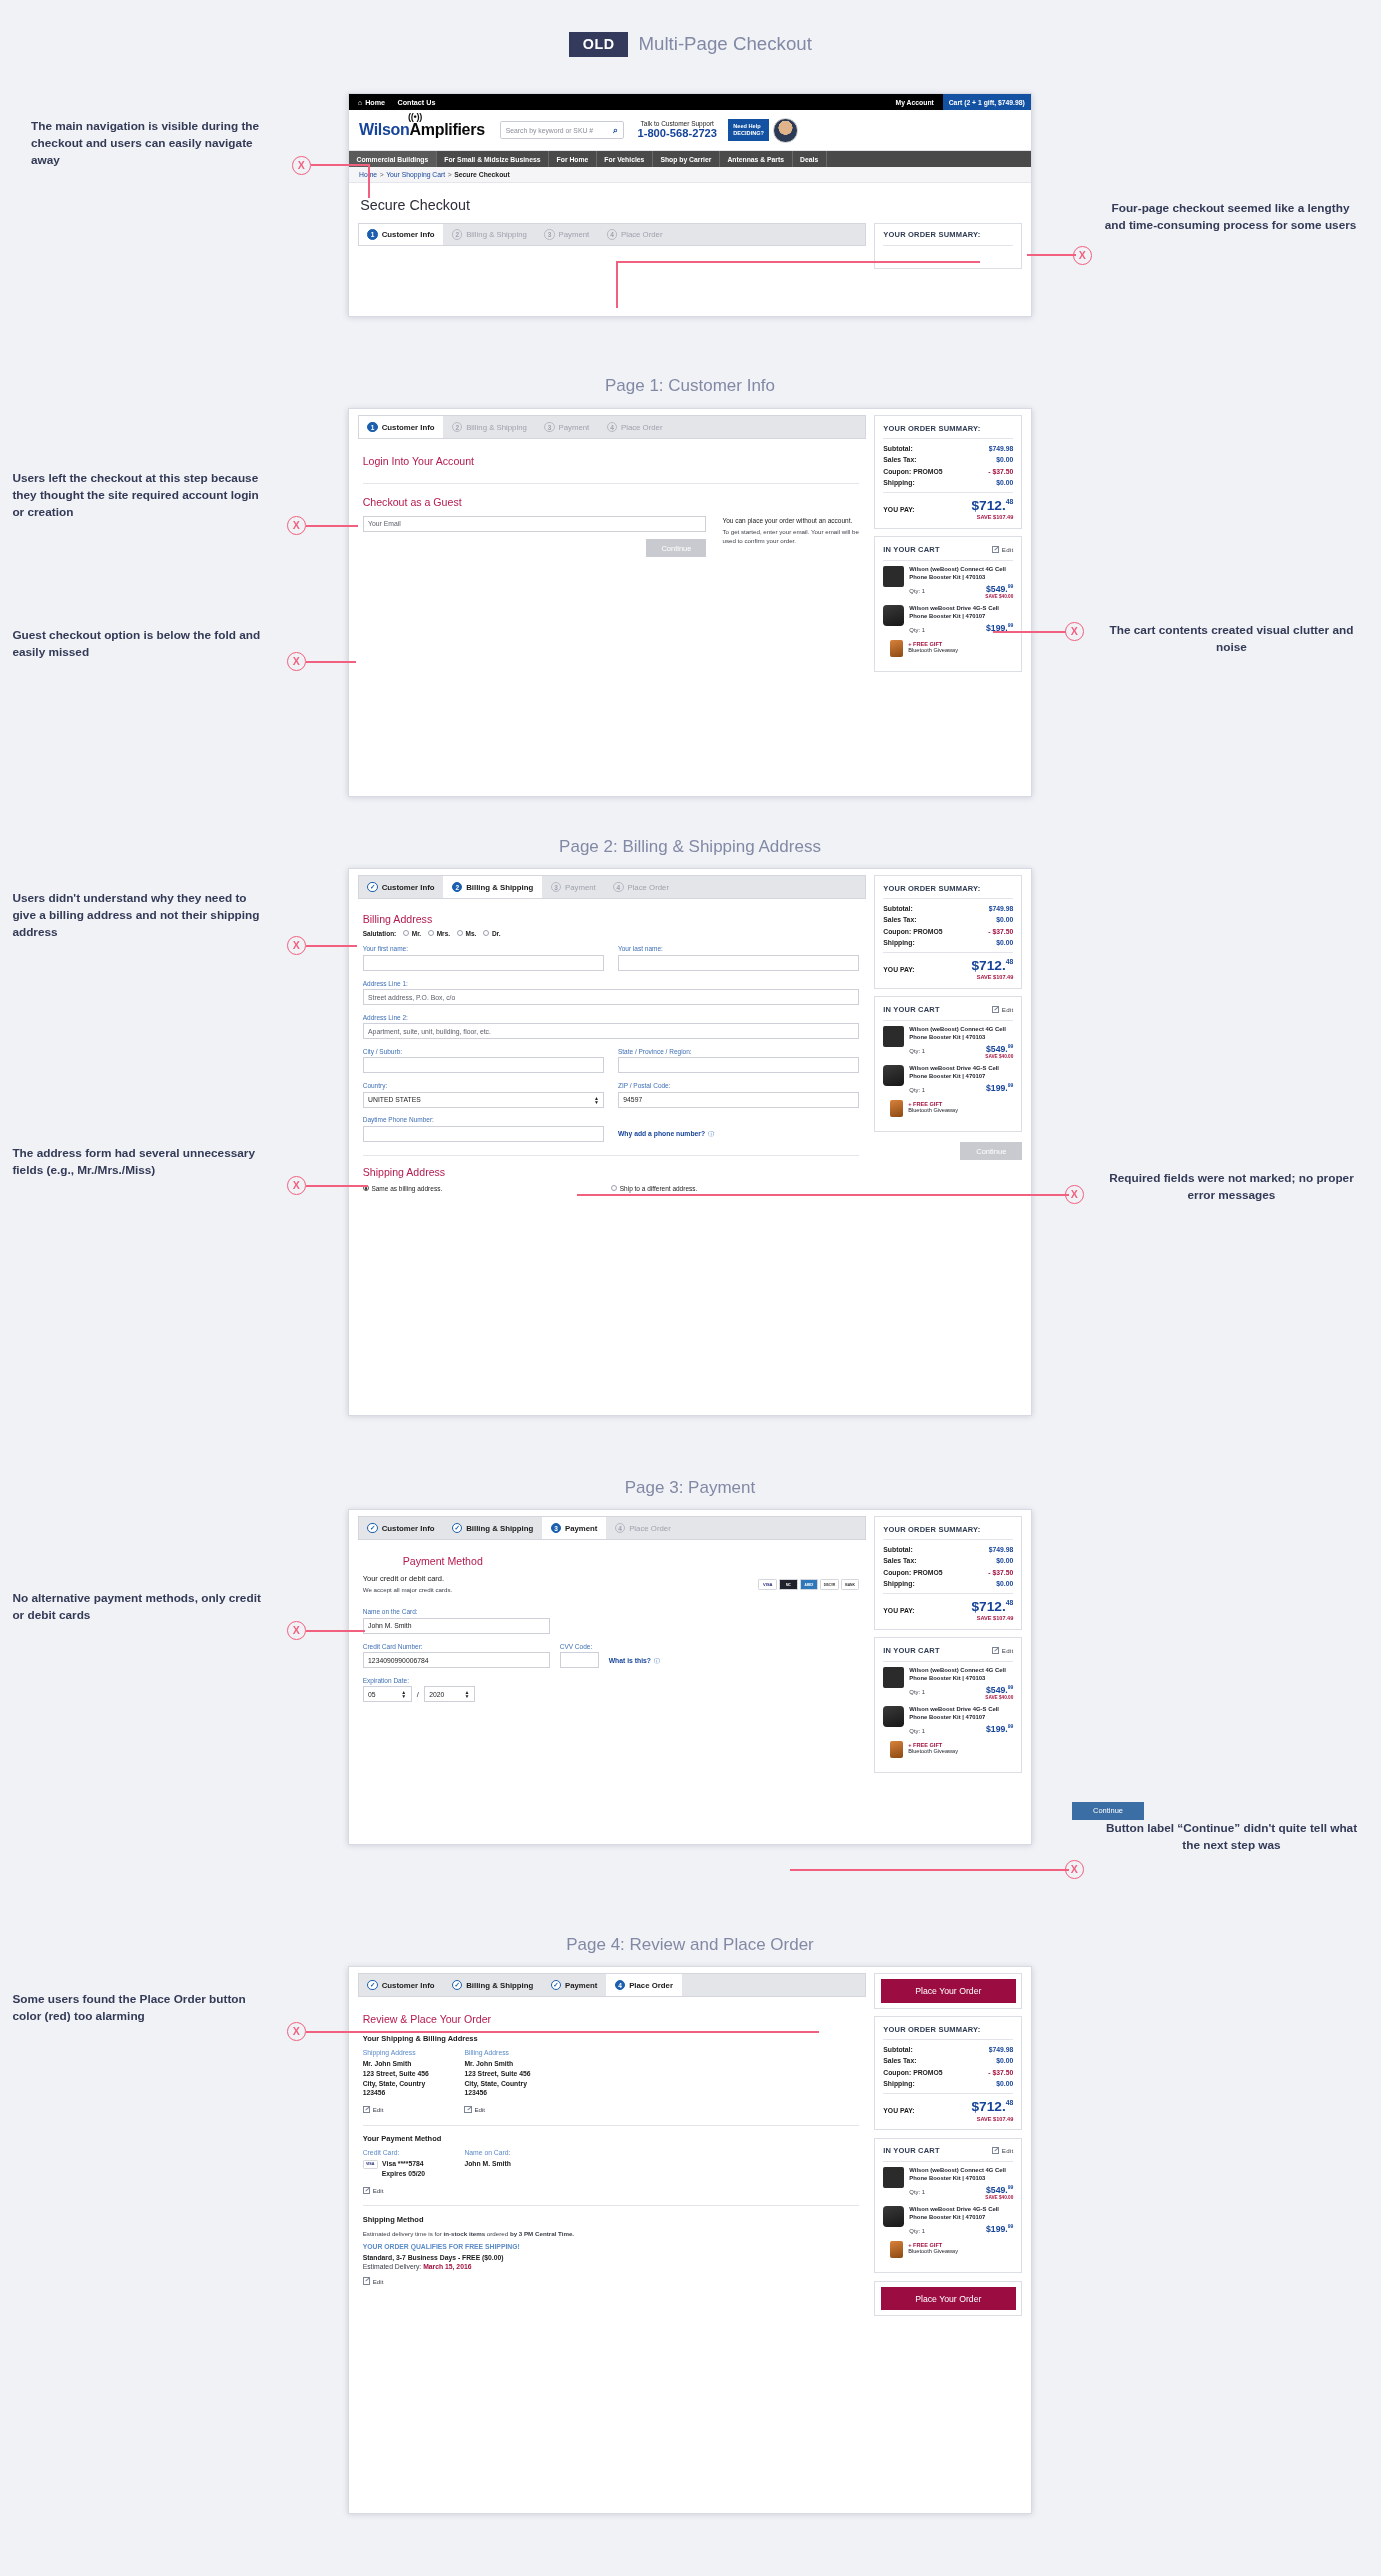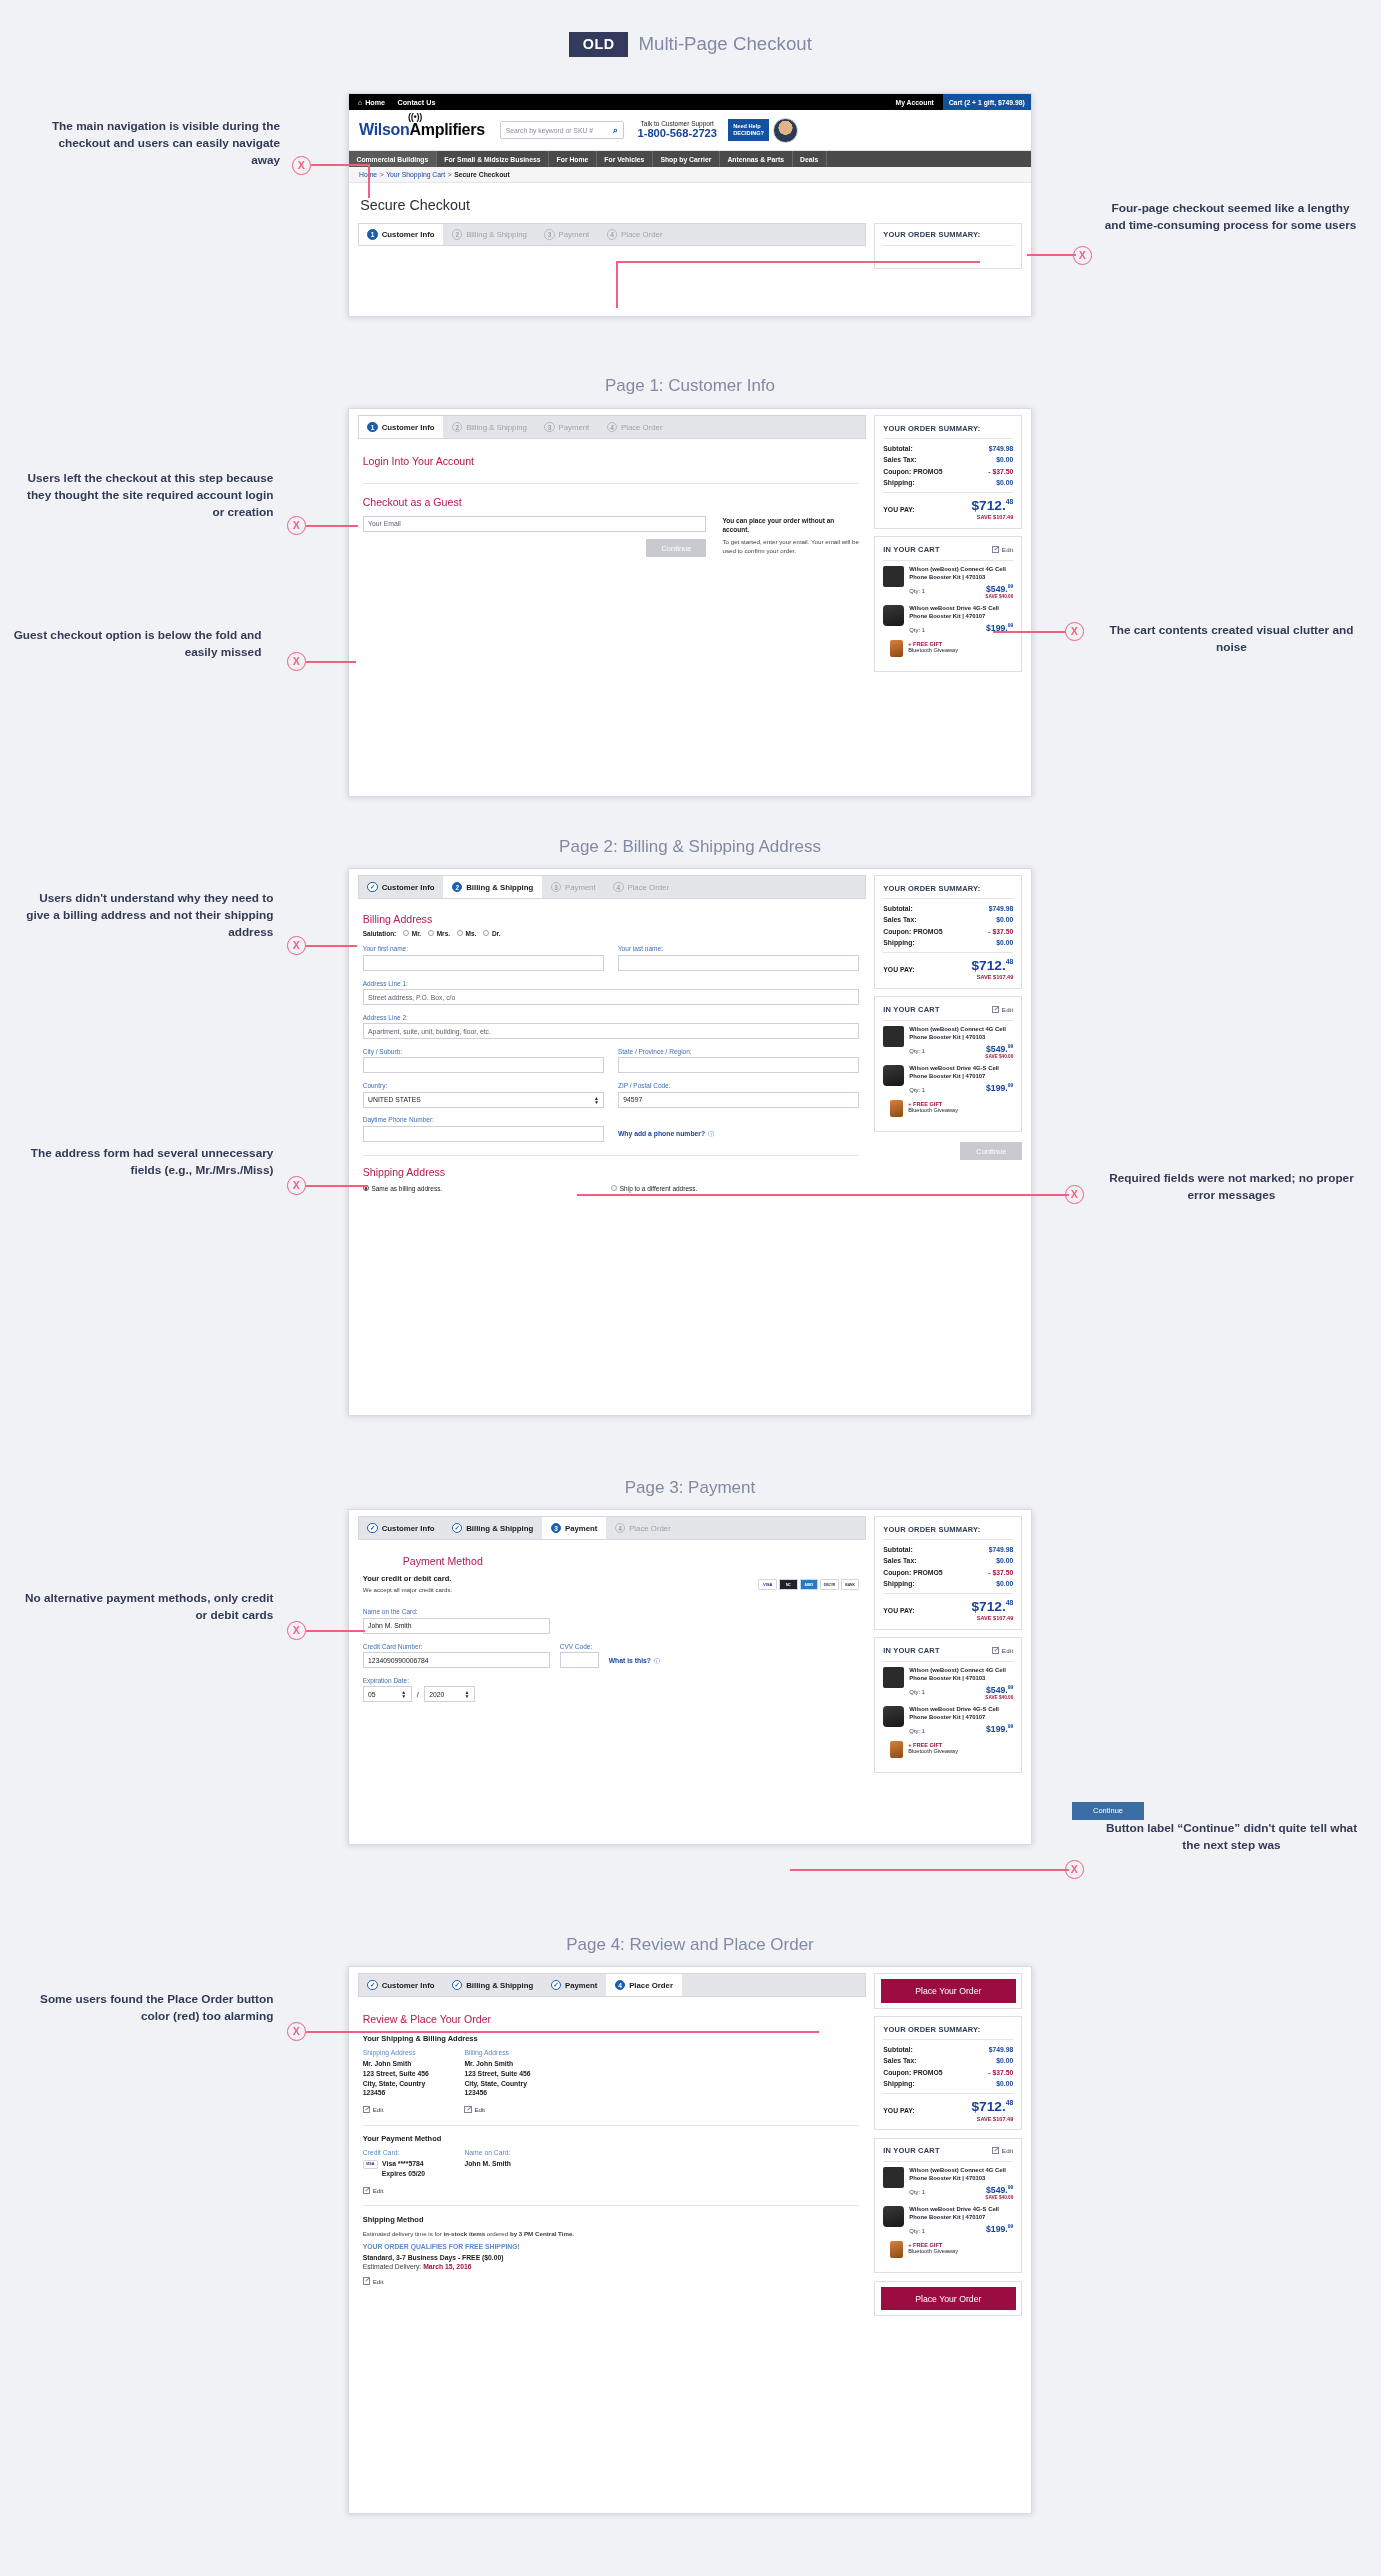--- a/index.html
+++ b/index.html
@@ -82,21 +82,21 @@
   .body-row { display:flex; }
 
   .h-pink { color:#b51a4d; font-size:10.6px; margin-bottom:7.5px; }
   .lbl { color:#3d6fb5; font-size:6.5px; margin-bottom:2.5px; }
   .inp { border:0.6px solid #cdd0d8; height:16px; width:100%; display:flex; align-items:center;
          padding:0 4.4px; font-size:6.8px; color:#5a5d68; background:#fff; }
   .inp.filled { color:#1a1a1a; }
   .btn-grey { background:#c9cacf; color:#fff; font-size:7.5px; padding:4.4px 12.4px; display:inline-block; text-align:center; }
   .btn-blue { background:#3a6ea5; color:#fff; font-size:7.5px; padding:4.4px 13.7px; display:inline-block; text-align:center; }
   .link { color:#16449a; font-size:6.5px; text-decoration:none; }
-  .bold-note { font-size:6.5px; color:#1a1a1a; font-weight:bold; }
+  .bold-note { font-size:6.5px; color:#1a1a1a; font-weight:normal; }
   .note { font-size:6.2px; color:#3a3d48; line-height:1.5; }
   .divider { border-top:0.6px solid #e3e5ea; margin:10px 0; }
 
   
   .panel { border:0.6px solid #dcdee5; background:#fff; padding:7.5px 8px; margin-bottom:7.5px; }
   .panel-h { font-size:7.5px; font-weight:bold; color:#2f3b52; letter-spacing:0.2px;
              border-bottom:0.6px solid #e2e4ea; padding-bottom:5.6px; margin-bottom:5.6px;
              display:flex; align-items:center; justify-content:space-between; }
   .sum-row { display:flex; justify-content:space-between; font-size:6.8px; margin-bottom:4.4px; }
   .sum-row .k { color:#1a1a1a; font-weight:bold; }
@@ -141,21 +141,21 @@
   .c-disc { background:#fff; color:#333; }
   .c-bank { background:#fff; color:#333; }
 
   
   .sel { border:0.6px solid #cdd0d8; height:16px; display:flex; align-items:center; justify-content:space-between;
          padding:0 4.4px; font-size:6.8px; color:#1a1a1a; background:#fff; }
   .spin { font-size:5px; color:#222; line-height:.8; text-align:center; }
 
   
   .anno { position:absolute; font-size:11.8px; line-height:1.45; color:#333a56; font-weight:bold; }
-  .anno.r { text-align:right; }
+  .anno.r { }
   .anno.l { text-align:center; }
   .xmark { position:absolute; width:18.7px; height:18.7px; border:1.4px solid #f2607f; border-radius:50%;
            color:#f2607f; font-size:10.6px; font-weight:bold; display:flex; align-items:center; justify-content:center; }
   .leader { position:absolute; background:#f2607f; }
 
   .btn-maroon { background:#9b0d40; color:#fff; font-size:8.7px; padding:6.8px 0; text-align:center; width:100%; }
 
   .rev-h { font-size:10.6px; color:#b51a4d; margin-bottom:8.7px; }
   .rev-sub { font-size:7.5px; font-weight:bold; color:#1a1a1a; margin-bottom:6.2px; }
   .addr-h { font-size:6.8px; color:#5b8bc9; margin-bottom:3.1px; }

